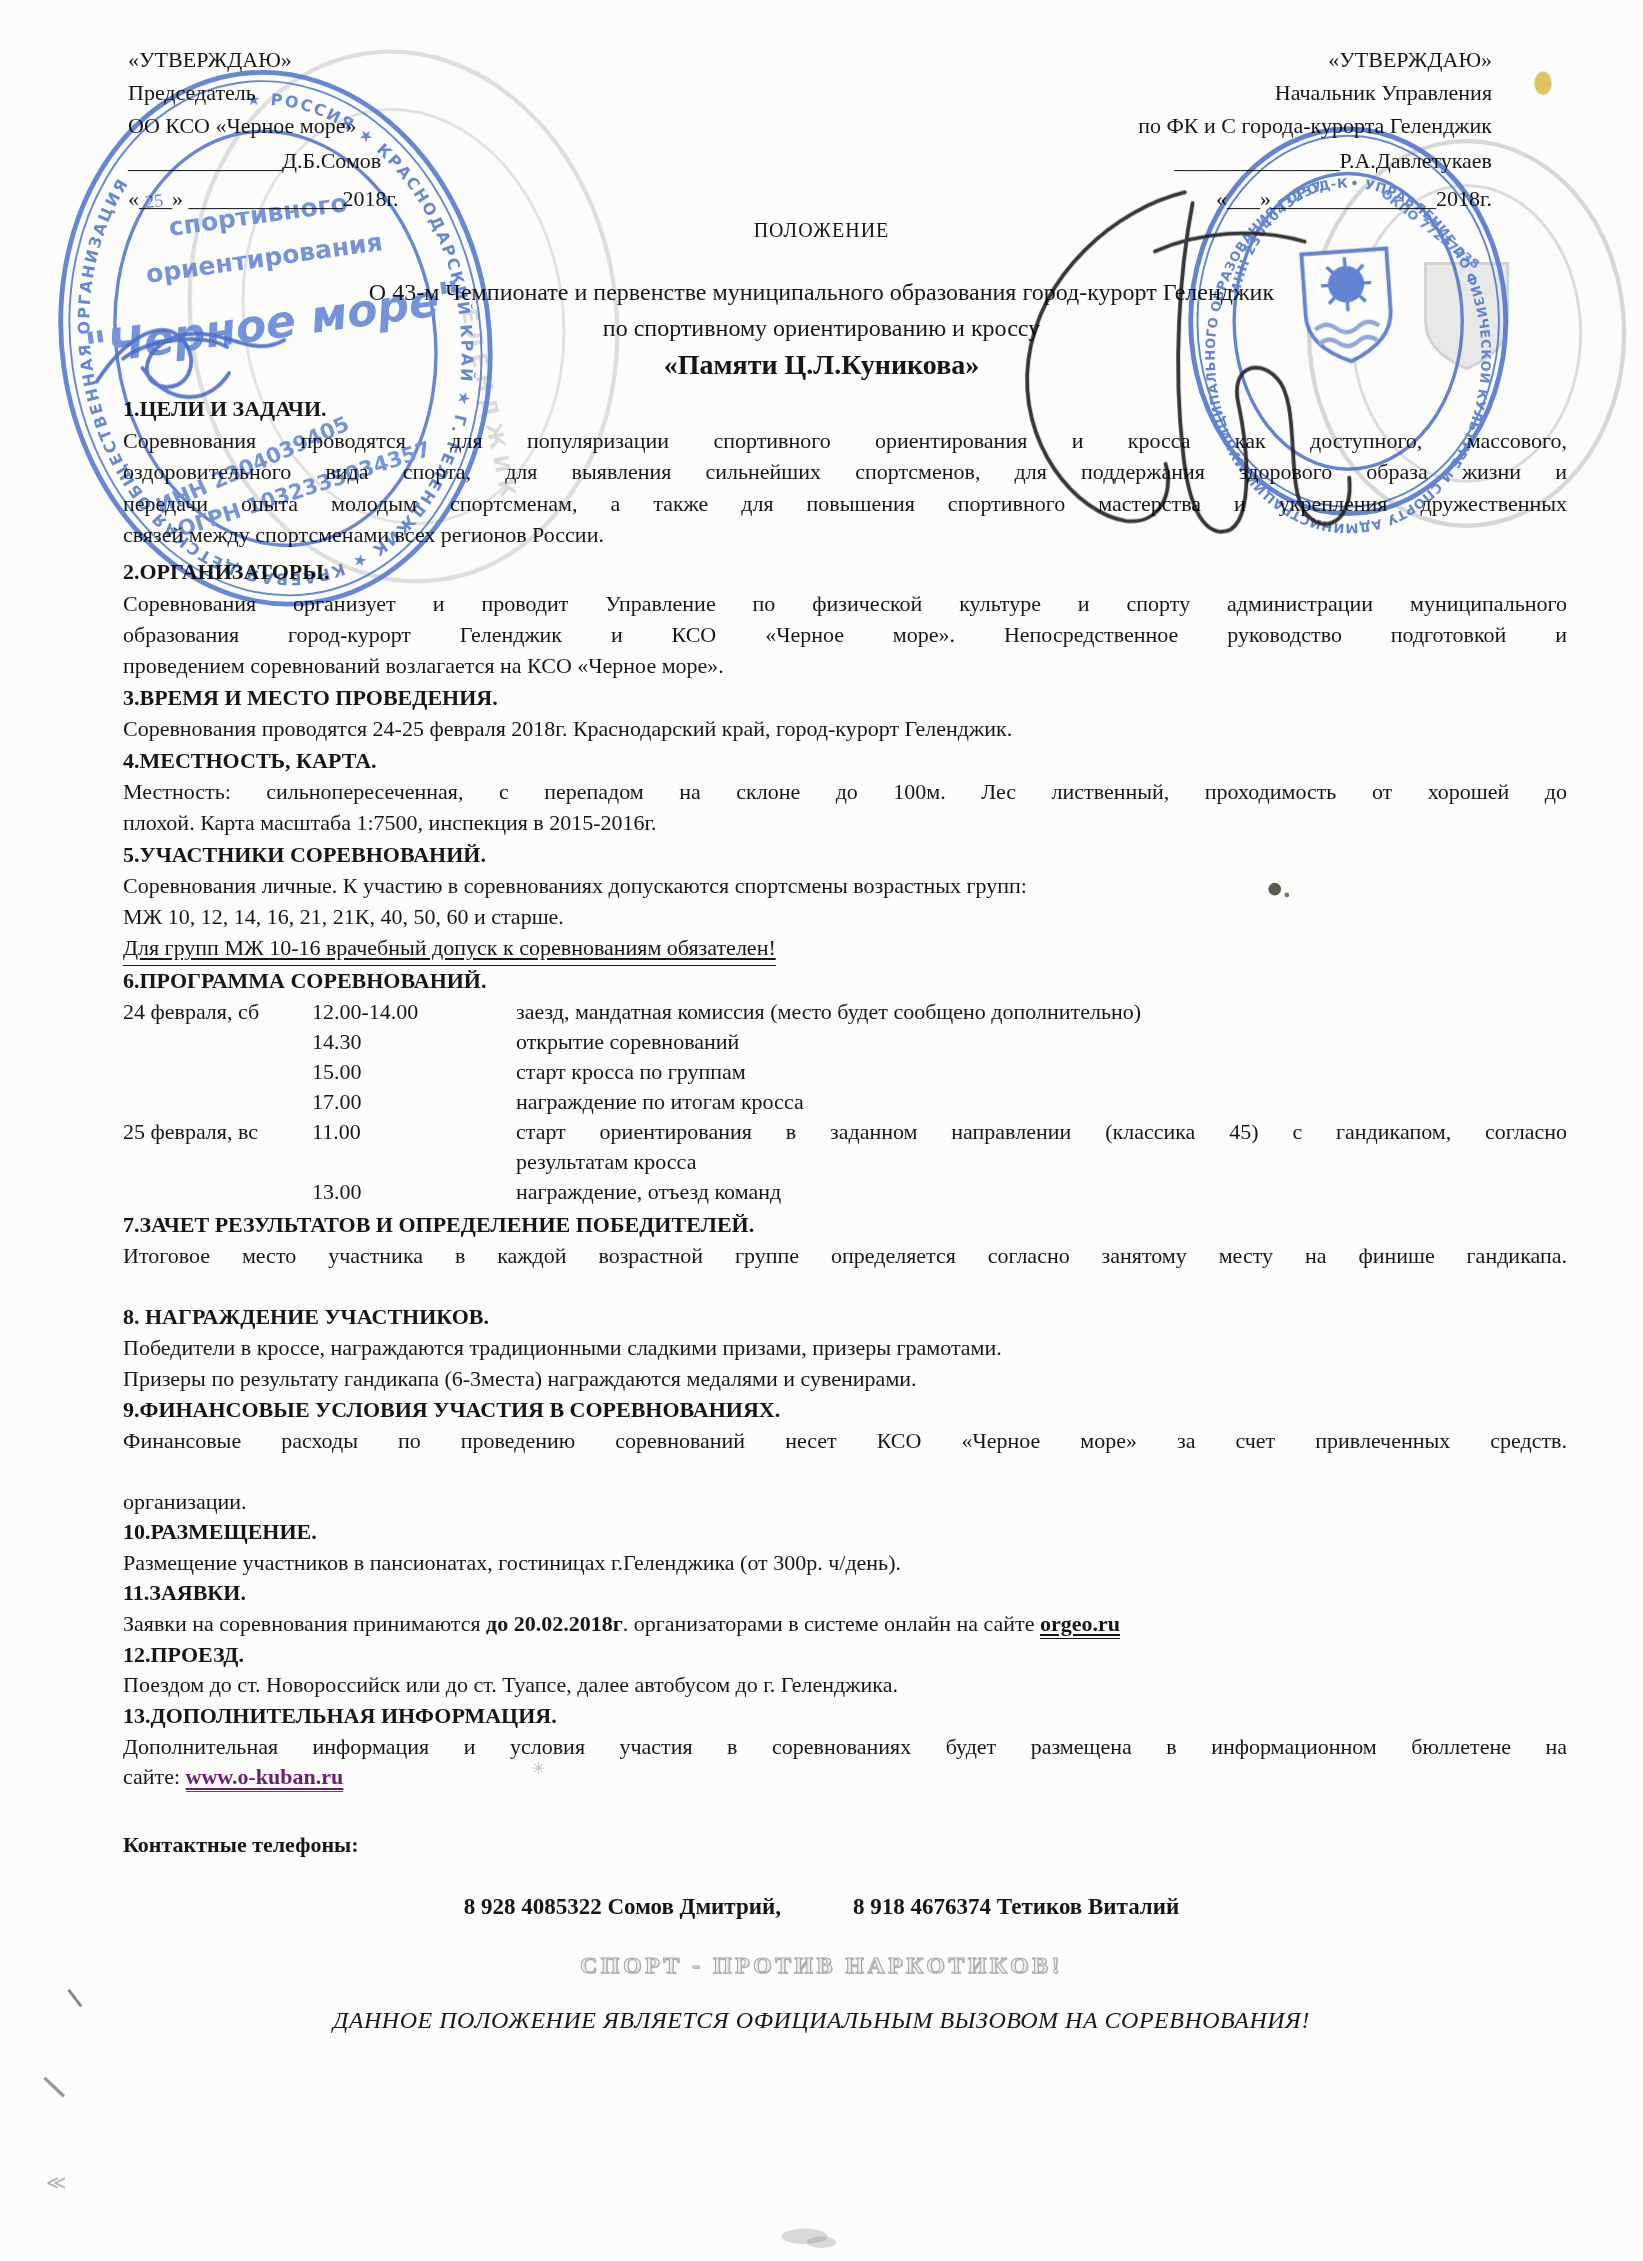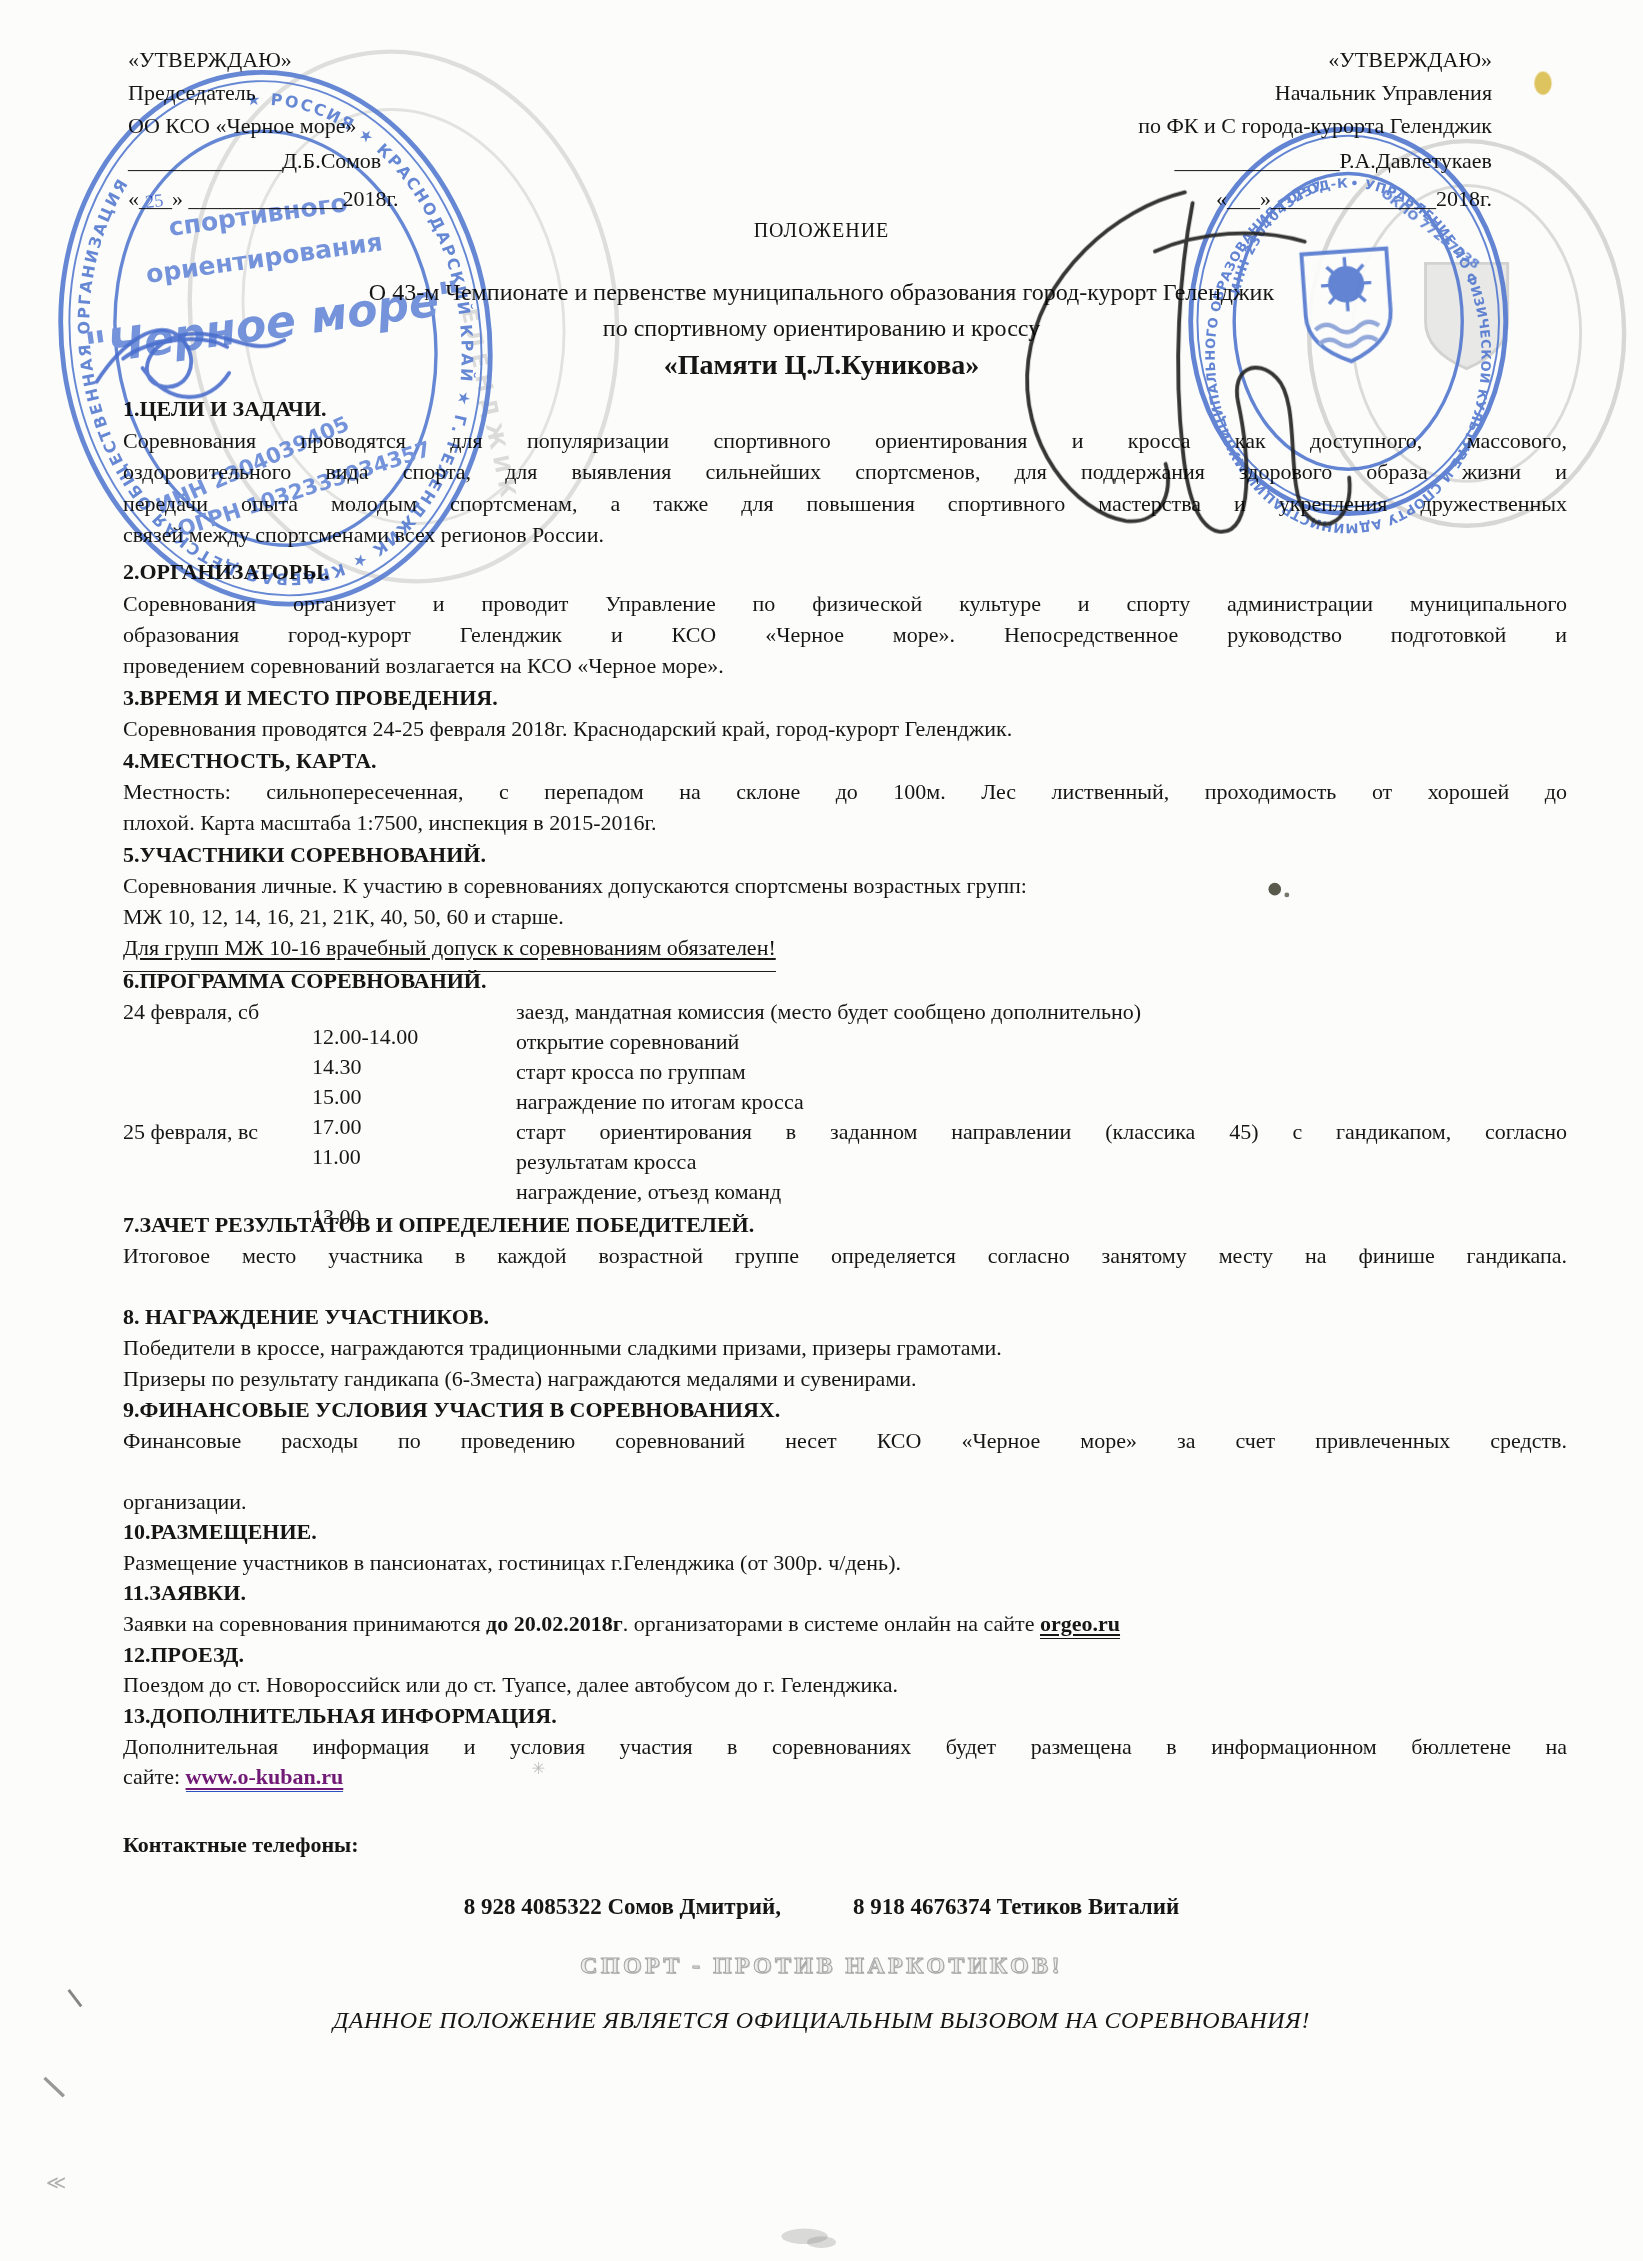--- a/index.html
+++ b/index.html
@@ -9,24 +9,24 @@
   .ln{position:absolute;font-size:22px;line-height:1.25;white-space:nowrap;}
   .head{font-weight:700;}
   .l{left:123px;}
   .j{left:123px;right:76px;white-space:normal;text-align:justify;text-align-last:justify;}
   .c{left:0;right:0;text-align:center;white-space:nowrap;}
   .hdrL{left:128px;}
   .hdrR{right:151px;text-align:right;}
   .t1{font-size:20px;letter-spacing:1px;}
   .t2{font-size:24px;}
   .t4{font-size:28px;font-weight:700;}
-  .col2{left:312px;margin-top:25px;}
+  .col2{left:312px;}
   .col3{left:516px;}
   .jdesc{left:516px;right:76px;white-space:normal;text-align:justify;text-align-last:justify;}
-  .warn-u{display:inline-block;border-bottom:1.9px solid #1d1d1d;padding-bottom:9px;
+  .warn-u{display:inline-block;border-bottom:1.9px solid #1d1d1d;padding-bottom:3px;
           text-decoration:underline;text-underline-offset:3.4px;}
   .bold{font-weight:700;}
   .orgeo{font-weight:700;display:inline-block;border-bottom:1.4px solid #161616;
          text-decoration:underline;text-underline-offset:3.4px;}
   .weblink{color:#701a75;font-weight:700;display:inline-block;border-bottom:1.9px solid #2d50c0;
            text-decoration:underline;text-underline-offset:4.3px;}
   .slogan{font-size:24px;font-weight:700;letter-spacing:3.4px;color:#ededea;
           -webkit-text-stroke:1px #a6a6a6;text-shadow:1px 1px 0 #c9c9c9;}
   .finale{font-size:24px;font-style:italic;letter-spacing:0.5px;}
   .phone1{margin-right:72px;text-align:right;}

